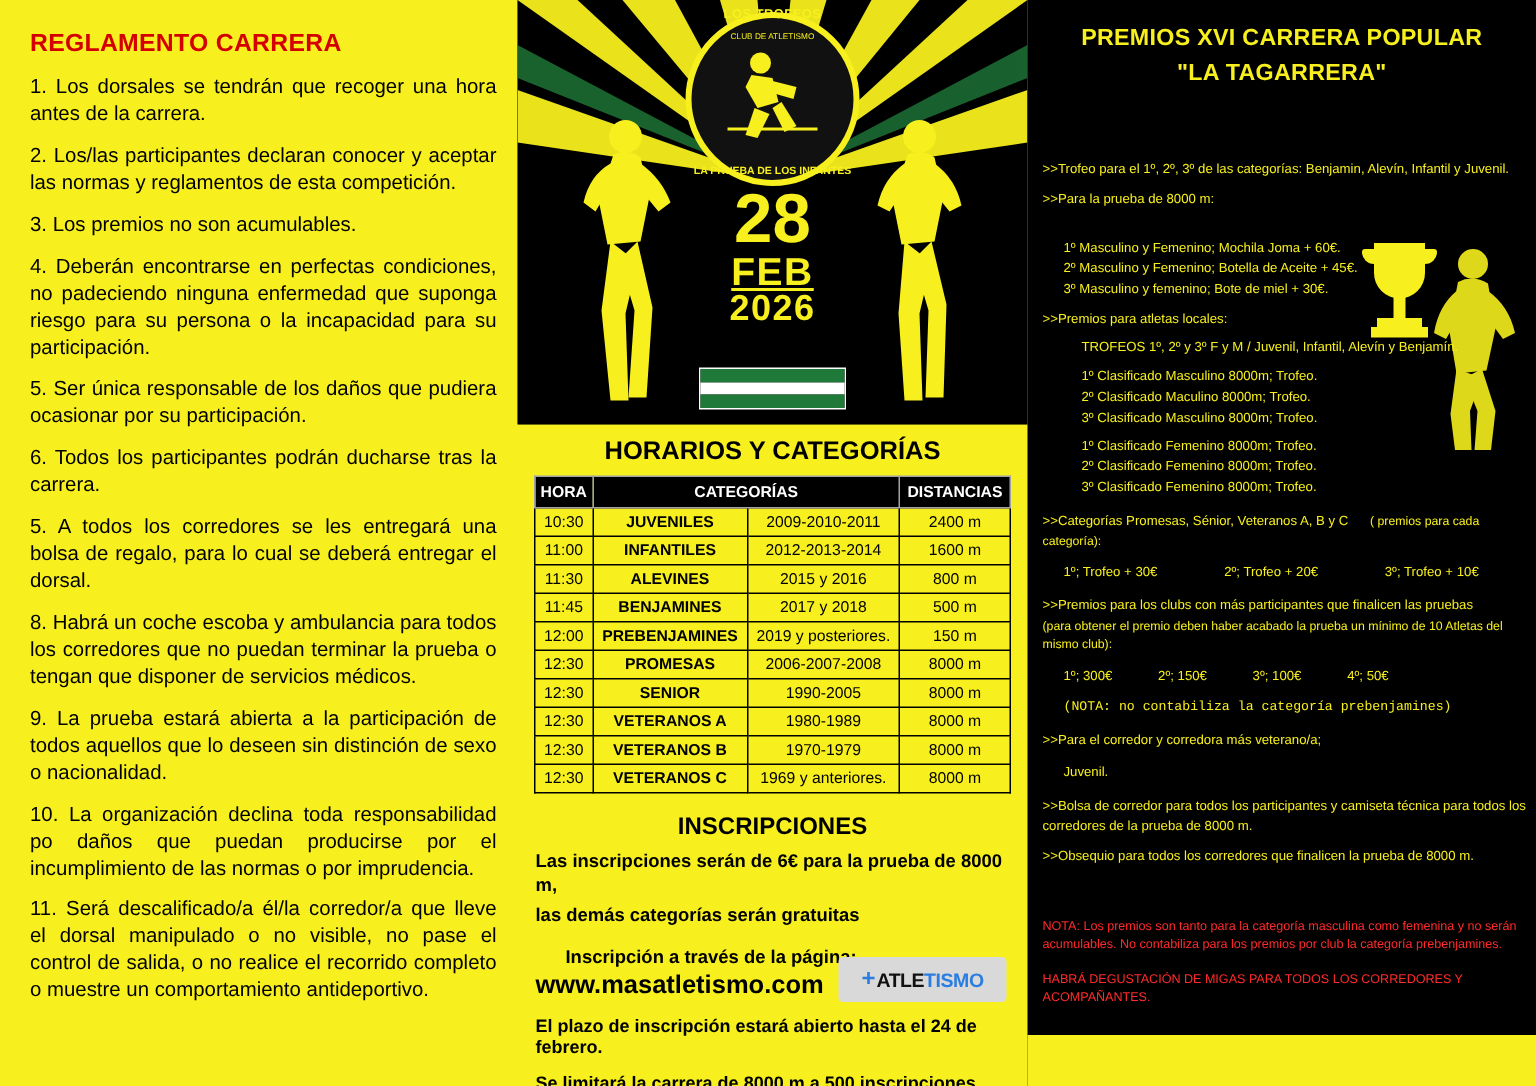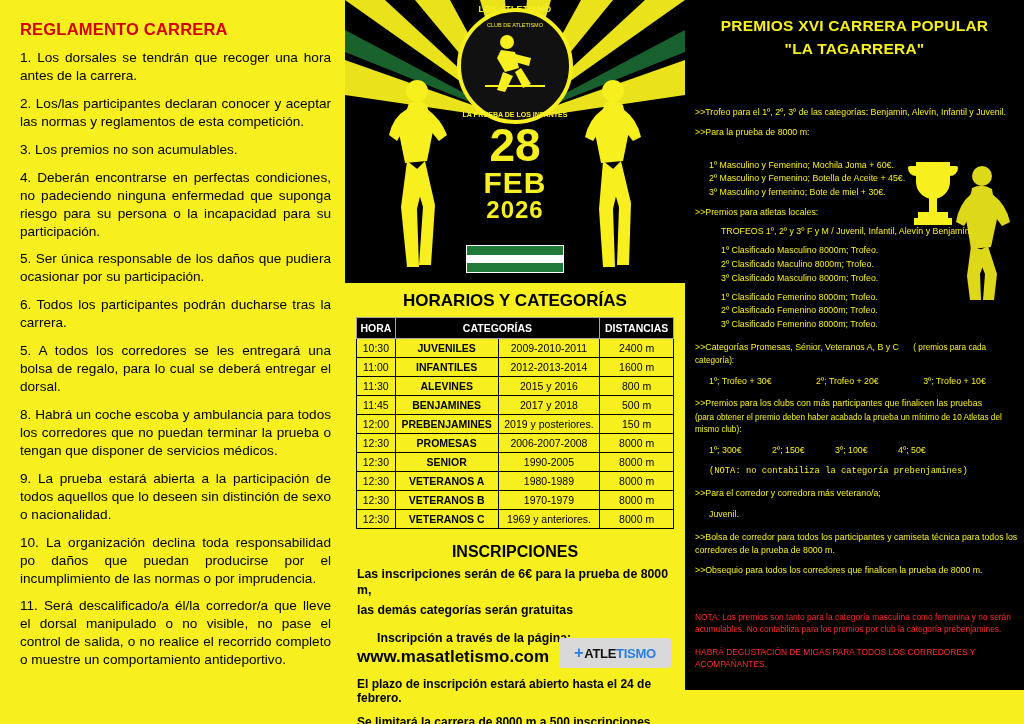--- a/index.html
+++ b/index.html
@@ -57,21 +57,21 @@
   }
   .emblem .club-sub{
     position:absolute;left:0;top:18px;width:132px;text-align:center;
     color:#f7f01e;font-size:5.5px;
   }
   .date-box{
     position:absolute;left:50%;top:122px;transform:translateX(-50%);
     width:96px;text-align:center;color:#f7f01e;line-height:1;
   }
   .date-box .d{font-size:46px;font-weight:bold;}
-  .date-box .m{font-size:30px;font-weight:bold;letter-spacing:1px;}
+  .date-box .m{font-size:26px;font-weight:bold;letter-spacing:1px;text-decoration:underline;}
   .date-box .y{font-size:24px;font-weight:bold;letter-spacing:1px;}
   .flag{
     position:absolute;left:50%;bottom:10px;transform:translateX(-50%);
     width:96px;height:26px;border:1px solid #fff;
   }
   .flag .g1,.flag .g3{height:33%;background:#1f7a3a;}
   .flag .g2{height:34%;background:#fff;}
 
   .sched-title{
     text-align:center;color:#000;font-weight:bold;font-size:17px;
@@ -208,21 +208,21 @@
             <circle cx="26" cy="12" r="7"></circle>
             <path d="M20 20 l14 2 4 16 -14 4 -8 -14z"></path>
             <path d="M34 24 l16 4 -2 8 -14 -4z"></path>
             <path d="M22 42 l-6 18 8 2 8 -16z"></path>
             <path d="M34 42 l8 16 8 -4 -10 -16z"></path>
           </g>
           <g stroke="#f7f01e" stroke-width="2" fill="none">
             <path d="M4 56 h60"></path>
           </g>
         </svg>
-        <div class="club-top">LOS ATLETISMO</div>
+        <div class="club-top">LOS TROFEOS</div>
         <div class="club-sub">CLUB DE ATLETISMO</div>
         <div class="club-bottom">LA PRUEBA DE LOS INFANTES</div>
       </div>
 
       <div class="date-box">
         <div class="d">28</div>
         <div class="m">FEB</div>
         <div class="y">2026</div>
       </div>
 

